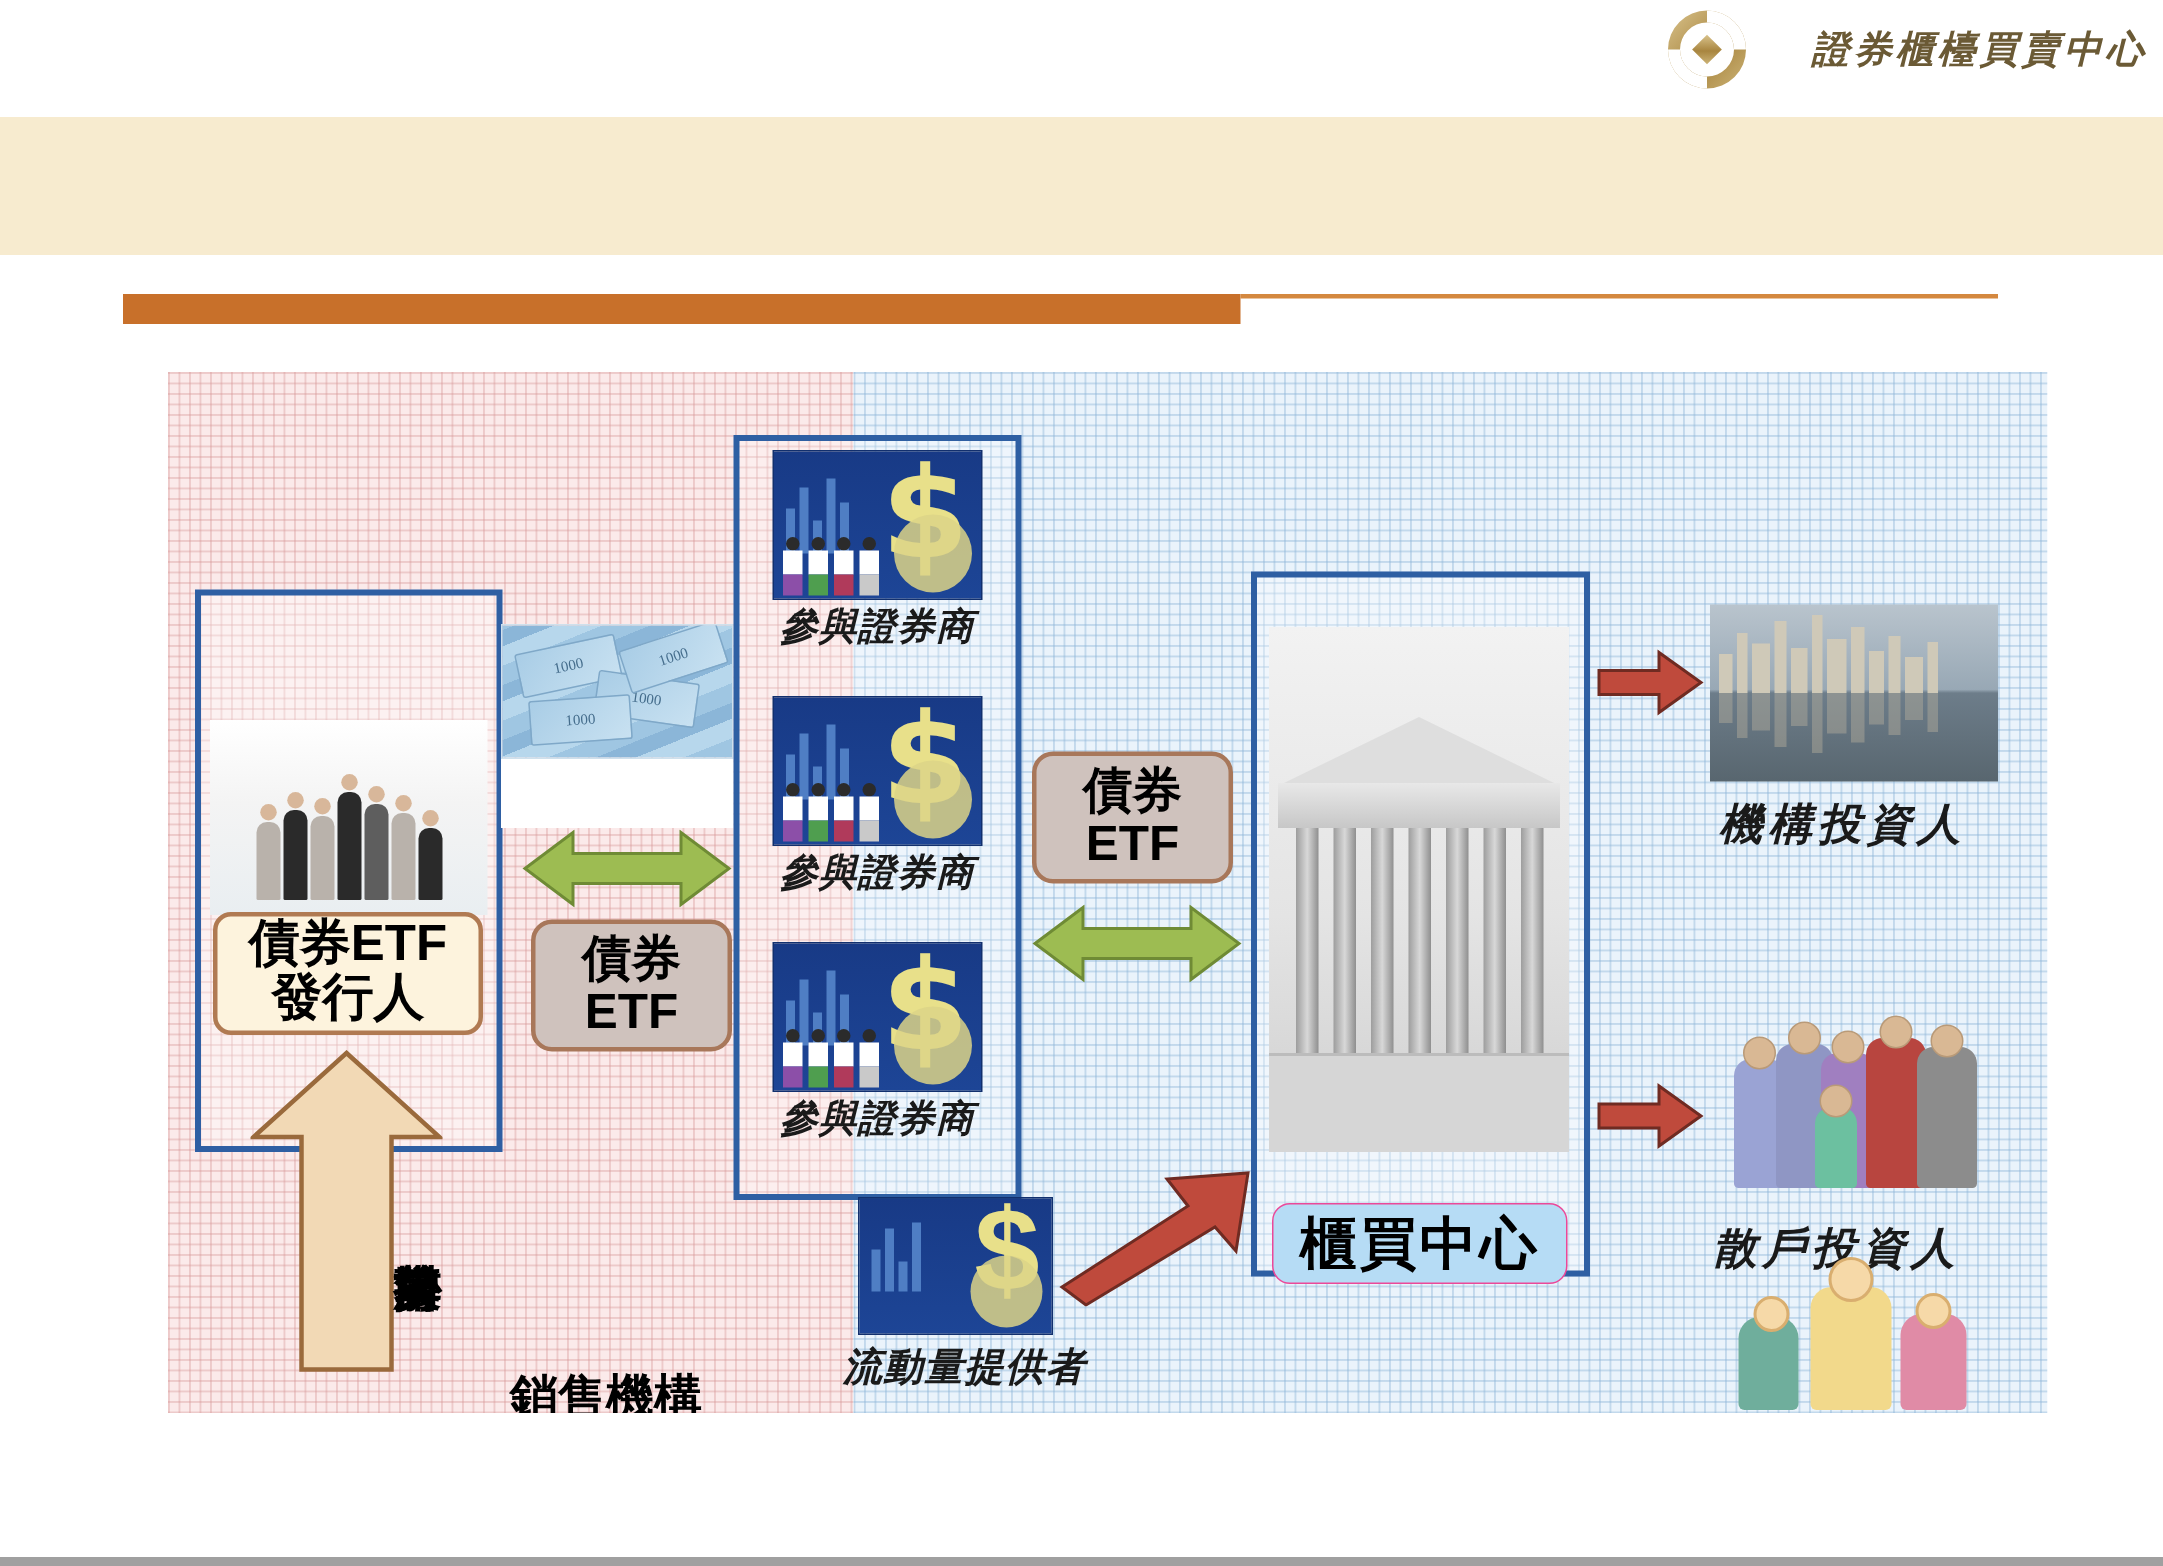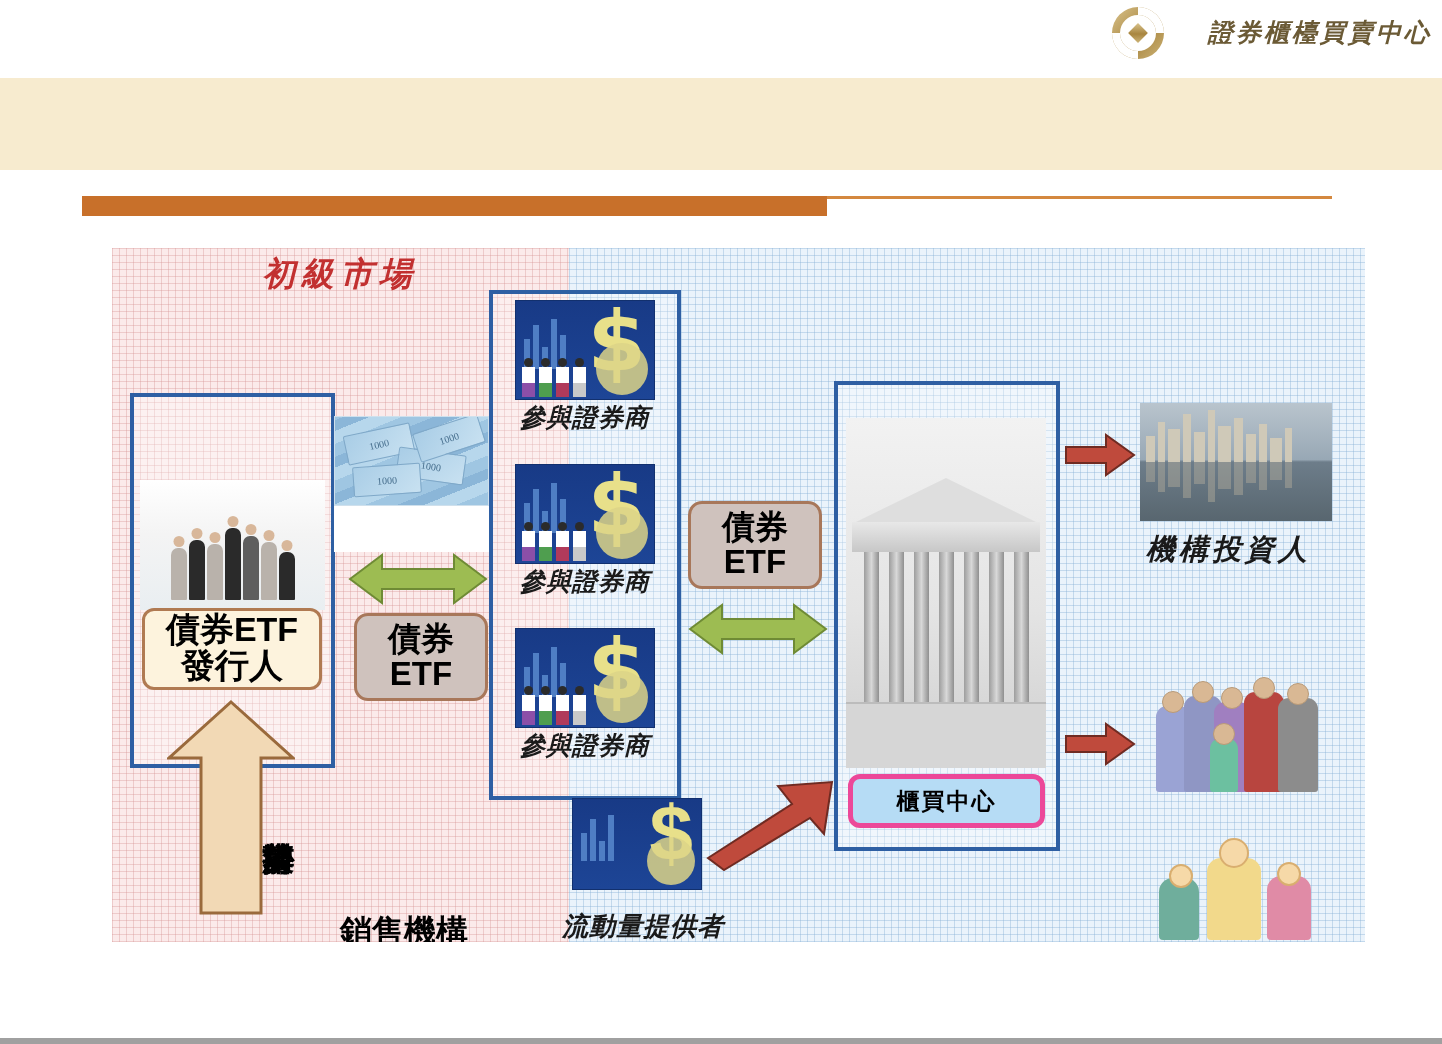--- a/index.html
+++ b/index.html
@@ -226,21 +226,21 @@
   .etf-chip.right { left: 576px; top: 253px; width: 134px; height: 88px; font-size: 33px; }
 
   
   .lp-block { position: absolute; left: 450px; top: 550px; width: 190px; }
   .lp-icon {
     width: 130px; height: 92px; margin-left: 10px;
     background: linear-gradient(to bottom,#183a86,#1d4596);
     position: relative; overflow: hidden; border: 1px solid #12306e;
   }
   .lp-label {
-    margin-top: 19px; text-align: left;
+    margin-top: 4px; text-align: left;
     font-family: "DejaVu Serif", serif;
     font-size: 26px; font-weight: bold; font-style: italic;
     color: #1a1a1a; letter-spacing: 1px; white-space: nowrap;
   }
 
   
   .tpex-panel {
     position: absolute; left: 722px; top: 133px;
     width: 226px; height: 470px;
     border: 4px solid #2e5fa3; background: rgba(255,255,255,.30);
@@ -261,25 +261,25 @@
     position: absolute; left: 6px; bottom: 216px; width: 188px; height: 30px;
     background: linear-gradient(to bottom,#e8e8e8,#c7c7c7);
   }
   .bld-roof {
     position: absolute; left: 10px; bottom: 246px;
     width: 0; height: 0;
     border-left: 90px solid transparent; border-right: 90px solid transparent;
     border-bottom: 44px solid #dedede;
   }
   .tpex-label {
-    position: absolute; left: 736px; top: 526px;
+    position: absolute; left: 736px; top: 554px;
     width: 197px; height: 54px;
-    background: #b6dcf5; border: 5px solid #ec4899; border-radius: 12px;
+    background: #b6dcf5; border: 1px solid #ec4899; border-radius: 12px;
     display: flex; align-items: center; justify-content: center;
-    font-size: 23px; font-weight: bold; color: #000; letter-spacing: 2px;
+    font-size: 38px; font-weight: bold; color: #000; letter-spacing: 2px;
   }
 
   
   .red-arrow { position: absolute; }
 
   
   .photo-city {
     position: absolute; left: 1028px; top: 155px;
     width: 192px; height: 118px;
     background: linear-gradient(to bottom,#b9c4cd 0%,#98a8b5 48%,#6d7d8a 50%,#58666f 100%);
@@ -363,21 +363,20 @@
 
   <div class="title-band"></div>
   <div class="rule-thick"></div>
   <div class="rule-thin"></div>
 
   <div id="diagram">
 
     <div class="bg-left"></div>
     <div class="bg-right"></div>
 
-    <div class="mkt-head primary">初級市場</div>
 
 
     <div class="issuer-panel"></div>
     <div class="photo-suits">
       <div class="suits-fig">
         <div class="suit light" style="height:52px"></div>
         <div class="suit" style="height:60px"></div>
         <div class="suit light" style="height:56px"></div>
         <div class="suit" style="height:72px"></div>
         <div class="suit grey" style="height:64px"></div>
@@ -641,20 +640,21 @@
     <div class="inv-label inst-label">機構投資人</div>
 
     <div class="photo-crowd">
       <div class="crowd-p" style="left:4px;width:34px;height:86px;background:#9aa3d4"></div>
       <div class="crowd-p" style="left:32px;width:38px;height:96px;background:#8f96c4"></div>
       <div class="crowd-p" style="left:62px;width:36px;height:90px;background:#a07fc0"></div>
       <div class="crowd-p" style="left:92px;width:40px;height:100px;background:#b8453f"></div>
       <div class="crowd-p" style="left:126px;width:40px;height:94px;background:#8c8c8c"></div>
       <div class="crowd-p" style="left:58px;width:28px;height:54px;background:#6cc0a0"></div>
     </div>
+    <div class="inv-label retail-label">散戶投資人</div>
 
     <div class="family-icon">
       <div class="fam" style="left:4px;width:40px;height:62px;background:#6fae9c">
       </div>
       <div class="fam" style="left:52px;width:54px;height:82px;background:#f2d98b"></div>
       <div class="fam" style="left:112px;width:44px;height:64px;background:#e08ba6"></div>
       <div style="position:absolute;left:14px;bottom:52px;width:24px;height:24px;border-radius:50%;background:#f6d9a8;border:2px solid #d9ae6f"></div>
       <div style="position:absolute;left:64px;bottom:72px;width:30px;height:30px;border-radius:50%;background:#f6d9a8;border:2px solid #d9ae6f"></div>
       <div style="position:absolute;left:122px;bottom:54px;width:24px;height:24px;border-radius:50%;background:#f6d9a8;border:2px solid #d9ae6f"></div>
     </div>

